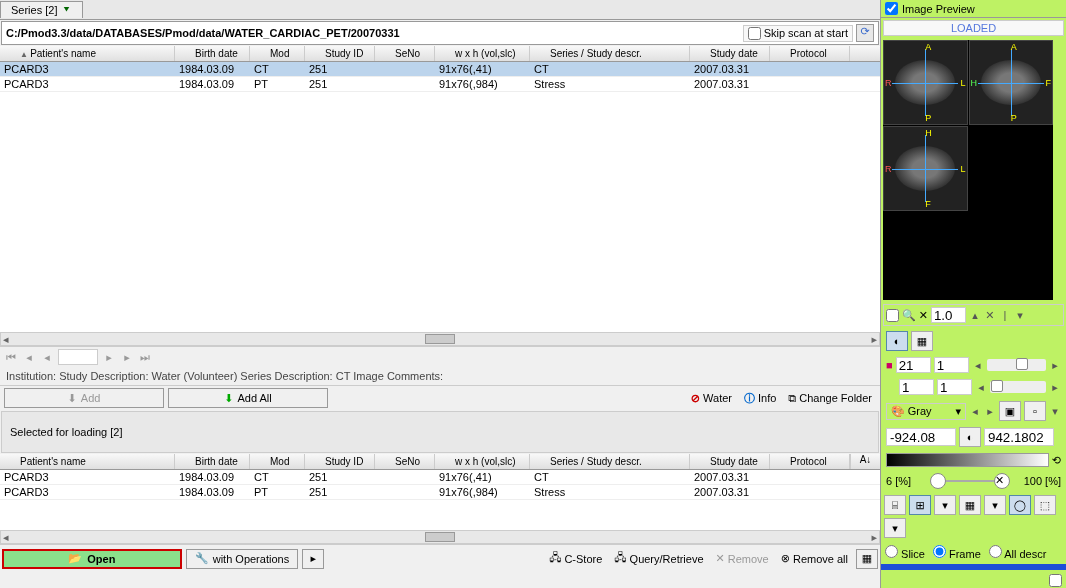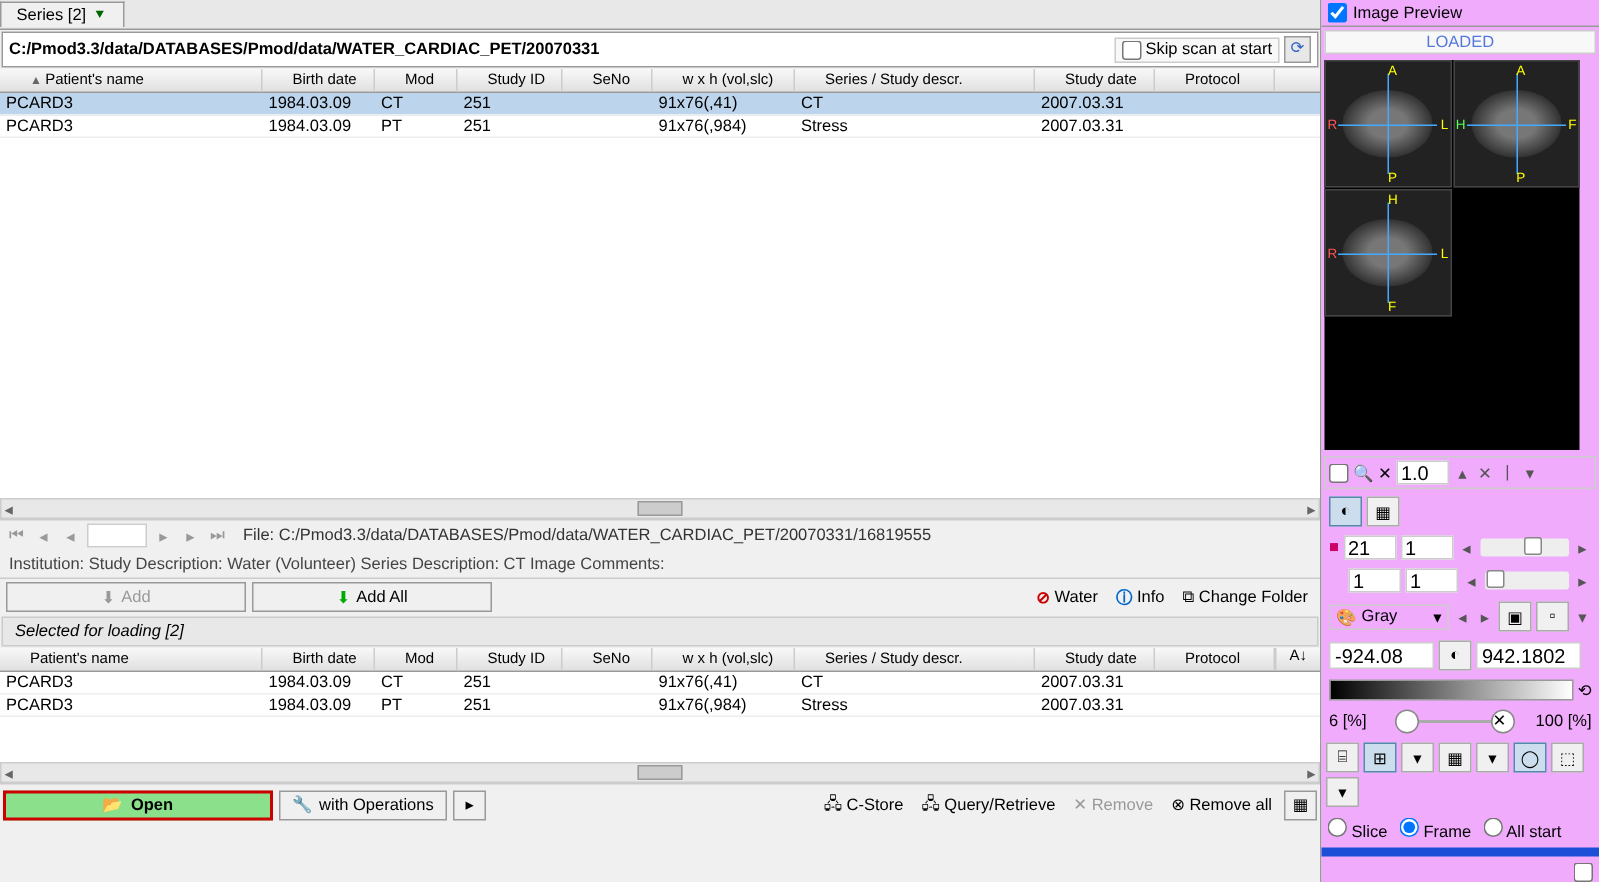--- a/index.html
+++ b/index.html
@@ -1,18 +1,18 @@
 <!DOCTYPE html>
 <html><head>
 <meta charset="utf-8">
 <style>
 * { box-sizing: border-box; margin: 0; padding: 0; }
 body { font-family: Arial, sans-serif; font-size: 11px; background: #f0f0f0; width: 1066px; height: 588px; overflow: hidden; display: flex; }
 .left-panel { width: 920px; display: flex; flex-direction: column; border-right: 1px solid #999; }
-.right-panel { width: 210px; display: flex; flex-direction: column; background: #f0abfc; }
+.right-panel { width: 210px; display: flex; flex-direction: column; background: #bef264; }
 .tab-bar { display: flex; align-items: center; height: 20px; background: #e8e8e8; border-bottom: 1px solid #999; }
 .tab { padding: 2px 10px; border: 1px solid #999; border-bottom: none; background: #f0f0f0; display: flex; align-items: center; gap: 3px; }
 .dropdown-arrow { width: 12px; height: 12px; border-radius: 50%; display: inline-flex; align-items: center; justify-content: center; color: #060; font-size: 10px; cursor: pointer; }
 .path-bar { display: flex; align-items: center; padding: 2px 4px; background: #fff; border: 1px solid #999; margin: 1px; }
 .path-text { flex: 1; font-weight: bold; }
 .checkbox-label { display: flex; align-items: center; gap: 3px; border: 1px solid #ccc; padding: 1px 4px; background: #f8f8f8; }
 .refresh-btn { width: 18px; height: 18px; border: 1px solid #999; background: #e8e8e8; margin-left: 3px; text-align: center; cursor: pointer; color: #36c; }
 .table-header { display: flex; background: linear-gradient(#f8f8f8, #e0e0e0); border-bottom: 1px solid #999; font-size: 10px; }
 .th { border-right: 1px solid #ccc; padding: 2px 20px; overflow: hidden; white-space: nowrap; }
 .sort-asc::before { content: "▲ "; color: #666; font-size: 8px; }
@@ -30,21 +30,21 @@
 .info-line { padding: 3px 6px; color: #444; background: #f0f0f0; }
 .button-bar { display: flex; align-items: center; gap: 4px; padding: 2px 4px; background: #f0f0f0; border-top: 1px solid #ccc; }
 .btn { border: 1px solid #999; background: #f0f0f0; padding: 2px 8px; display: flex; align-items: center; gap: 4px; cursor: pointer; height: 20px; }
 .btn.disabled { color: #999; }
 .btn-wide { width: 160px; justify-content: center; }
 .spacer { flex: 1; }
 .link-btn { display: flex; align-items: center; gap: 3px; cursor: pointer; padding: 2px 4px; }
 .link-btn.disabled { color: #999; }
 .icon-delete { color: #c00; font-weight: bold; }
 .icon-info { color: #06c; font-weight: bold; }
-.section-title { padding: 3px 8px; background: #e8e8e8; border: 1px solid #ccc; margin: 1px; font-style: italic; }
+.section-title { padding: 14px 8px; background: #e8e8e8; border: 1px solid #ccc; margin: 1px; }
 .sel-table-body { background: #fff; height: 60px; overflow: auto; }
 .bottom-bar { display: flex; align-items: center; gap: 4px; padding: 2px; background: #f0f0f0; border-top: 1px solid #ccc; }
 .open-btn { width: 180px; height: 20px; background: #8be08b; border: 2px solid #c00; color: #000; display: flex; align-items: center; justify-content: center; gap: 5px; cursor: pointer; font-weight: bold; }
 .preview-header { display: flex; align-items: center; padding: 2px 4px; border-bottom: 1px solid #999; gap: 4px; }
 .loaded-bar { text-align: center; color: #5577dd; background: #f8f8f8; border: 1px solid #ccc; margin: 2px; padding: 1px; }
 .preview-grid { background: #000; width: 170px; height: 260px; margin: 2px; display: grid; grid-template-columns: 1fr 1fr; grid-template-rows: 85px 85px 1fr; gap: 1px; position: relative; }
 .slice { background: #222; position: relative; border: 1px solid #444; display: flex; align-items: center; justify-content: center;}
 .cross-h { position: absolute; left: 10%; right: 10%; top: 50%; border-top: 1px solid #4af; }
 .cross-v { position: absolute; top: 10%; bottom: 10%; left: 50%; border-left: 1px solid #4af; }
 .slice-lbl { position: absolute; font-size: 9px; color: #ff0; }
@@ -135,21 +135,20 @@
     </div>
 
   <div class="nav-bar">
     <span class="nav-btn">⏮</span>
     <span class="nav-btn">◂</span>
     <span class="nav-btn">◂</span>
     <input class="nav-input" style="">
     <span class="nav-btn">▸</span>
     <span class="nav-btn">▸</span>
     <span class="nav-btn">⏭</span>
-    <span class="file-path">File: C:/Pmod3.3/data/DATABASES/Pmod/data/WATER_CARDIAC_PET/20070331/16819555</span>
   </div>
   <div class="info-line">Institution:  Study Description: Water (Volunteer) Series Description: CT Image Comments:</div>
 
   <div class="button-bar">
     <div class="btn btn-wide disabled">
       <span>⬇</span>
       <span>Add</span>
     </div>
     <div class="btn btn-wide">
       <span style="color:#0a0">⬇</span>
@@ -367,21 +366,21 @@
     <div class="tool-btn">▦</div>
     <div class="tool-btn">▾</div>
     <div class="tool-btn active">◯</div>
     <div class="tool-btn">⬚</div>
     <div class="tool-btn">▾</div>
   </div>
 
   <div class="radio-row">
     <label><input type="radio" name="scope" style=""> <span>Slice</span></label>
     <label><input type="radio" name="scope" checked="" style=""> <span>Frame</span></label>
-    <label><input type="radio" name="scope" style=""> <span>All start</span></label>
+    <label><input type="radio" name="scope" style=""> <span>All descr</span></label>
   </div>
 
   <div class="acq-row">
     <input type="checkbox" style="">
     <span>ACQ mode (Split by CT)</span>
   </div>
 
   <div class="cancel-area">
     <span class="underline" style="cursor:pointer">Cancel</span>
   </div>

